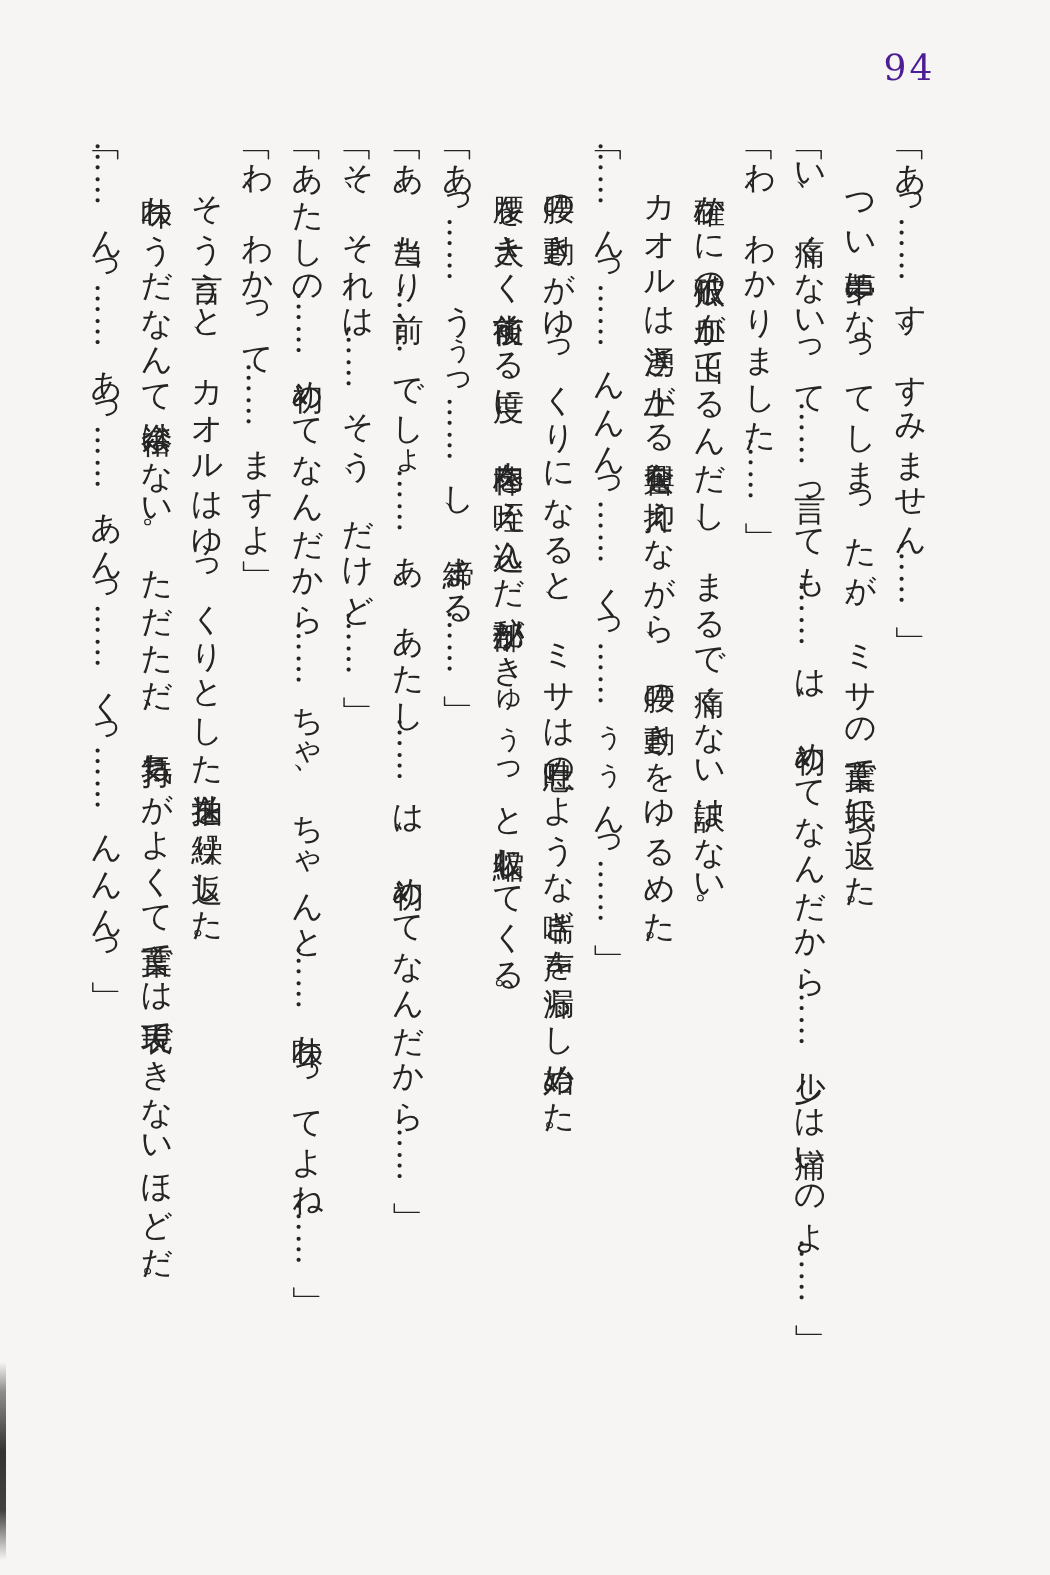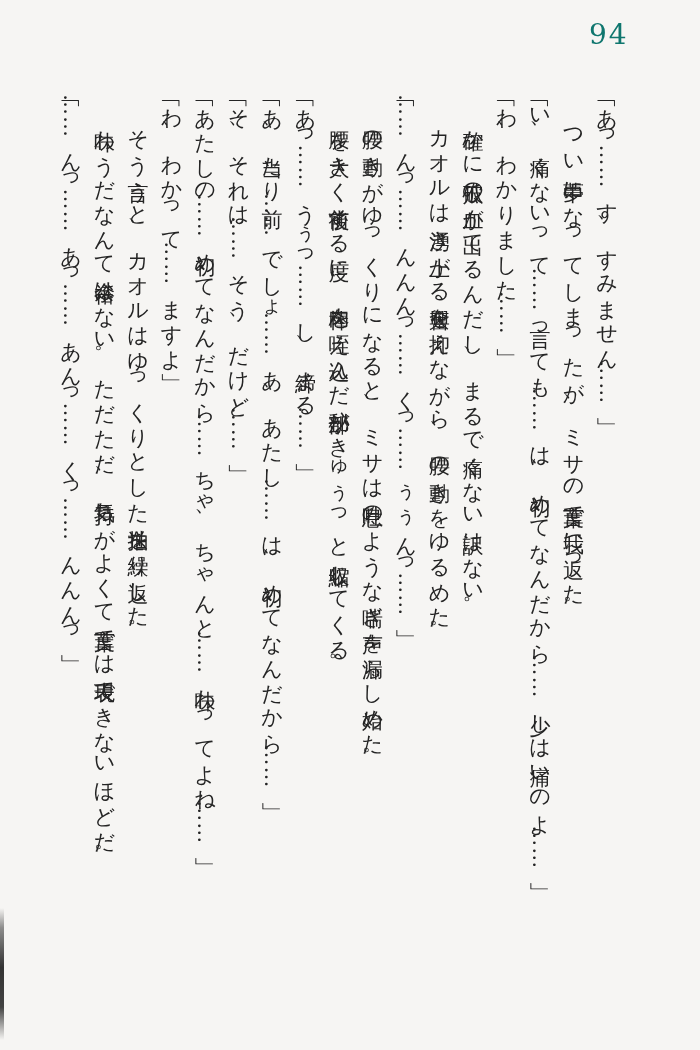--- a/index.html
+++ b/index.html
@@ -9,25 +9,25 @@
   body {
     width: 700px;
     height: 1050px;
     position: relative;
     overflow: hidden;
     background: #f6f5f3;
     font-family: "DejaVu Serif", "Liberation Serif", serif;
   }
   .page-number {
     position: absolute;
-    top: 18px;
+    top: 31px;
     left: 589px;
-    font-size: 28px;
+    font-size: 24px;
     letter-spacing: 2px;
-    color: #0f766e;
+    color: #4c1d95;
   }
   .text-block {
     position: absolute;
     top: 93px;
     left: 53px;
     width: 570px;
     height: 905px;
     writing-mode: vertical-rl;
     text-orientation: mixed;
     font-size: 21px;

